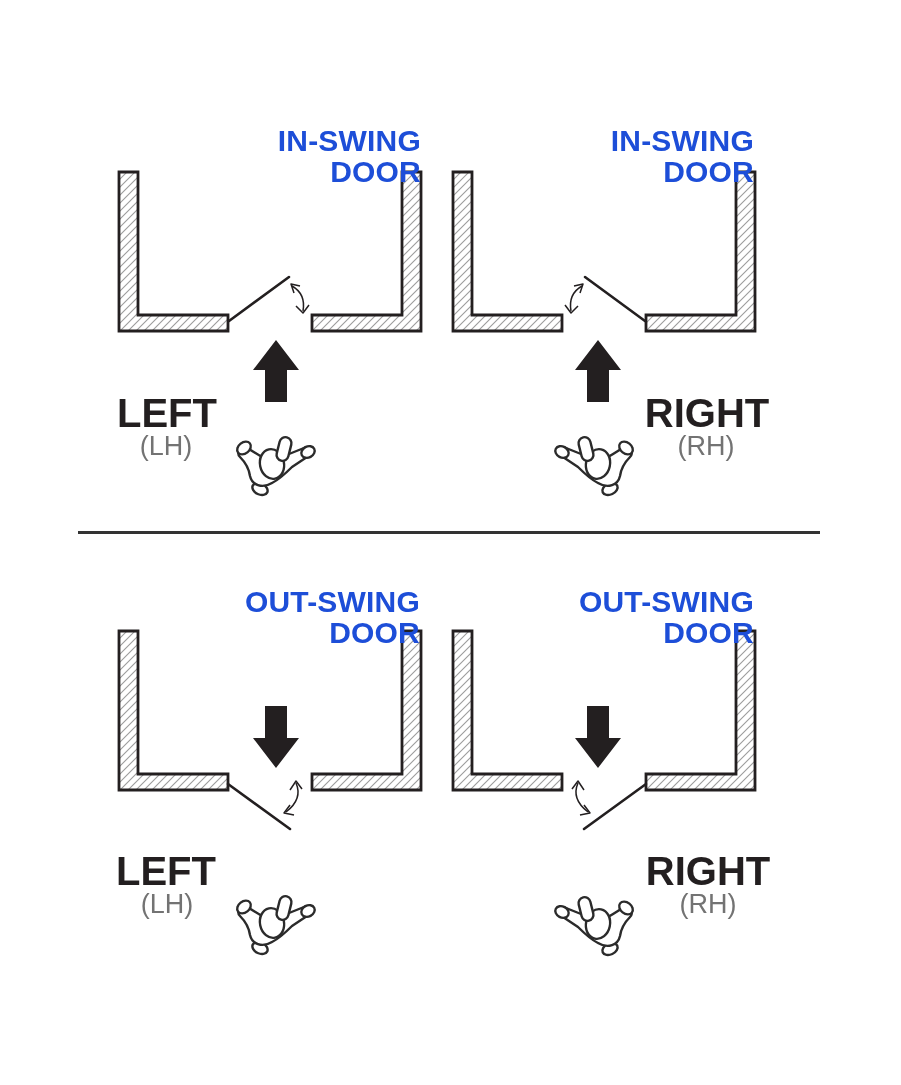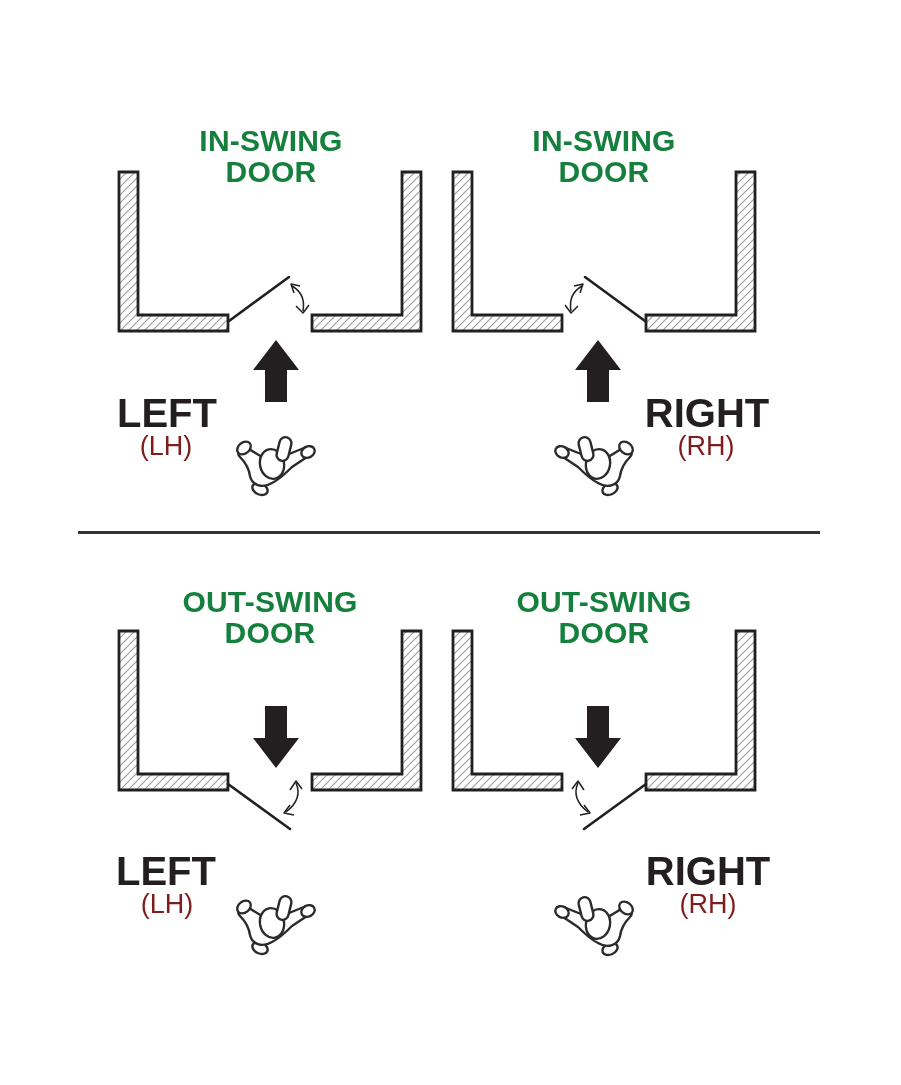--- a/index.html
+++ b/index.html
@@ -6,31 +6,31 @@
   .canvas{
     position:relative;
     width:901px;height:1085px;
     background:#ffffff;
     overflow:hidden;
     font-family:"Liberation Sans",sans-serif;
     color:#231f20;
   }
   .gfx{position:absolute;left:0;top:0;}
   .title{
-    position:absolute;width:300px;text-align:center;
+    position:absolute;width:300px;text-align:right;
     font-weight:bold;font-size:30px;line-height:31px;
-    letter-spacing:0.2px;color:#15803d;
+    letter-spacing:0.2px;color:#1d4ed8;
   }
   .hand{
     position:absolute;width:140px;text-align:center;
     font-weight:bold;font-size:40px;line-height:31px;color:#231f20;
   }
   .abbr{
     position:absolute;width:140px;text-align:center;
-    font-weight:normal;font-size:27px;line-height:31px;color:#7f1d1d;
+    font-weight:normal;font-size:27px;line-height:31px;color:#737373;
   }
 </style>
 </head>
 <body>
 
 <div class="canvas">
 
   <svg class="gfx" width="901" height="1085" viewBox="0 0 901 1085">
     <defs>
 

